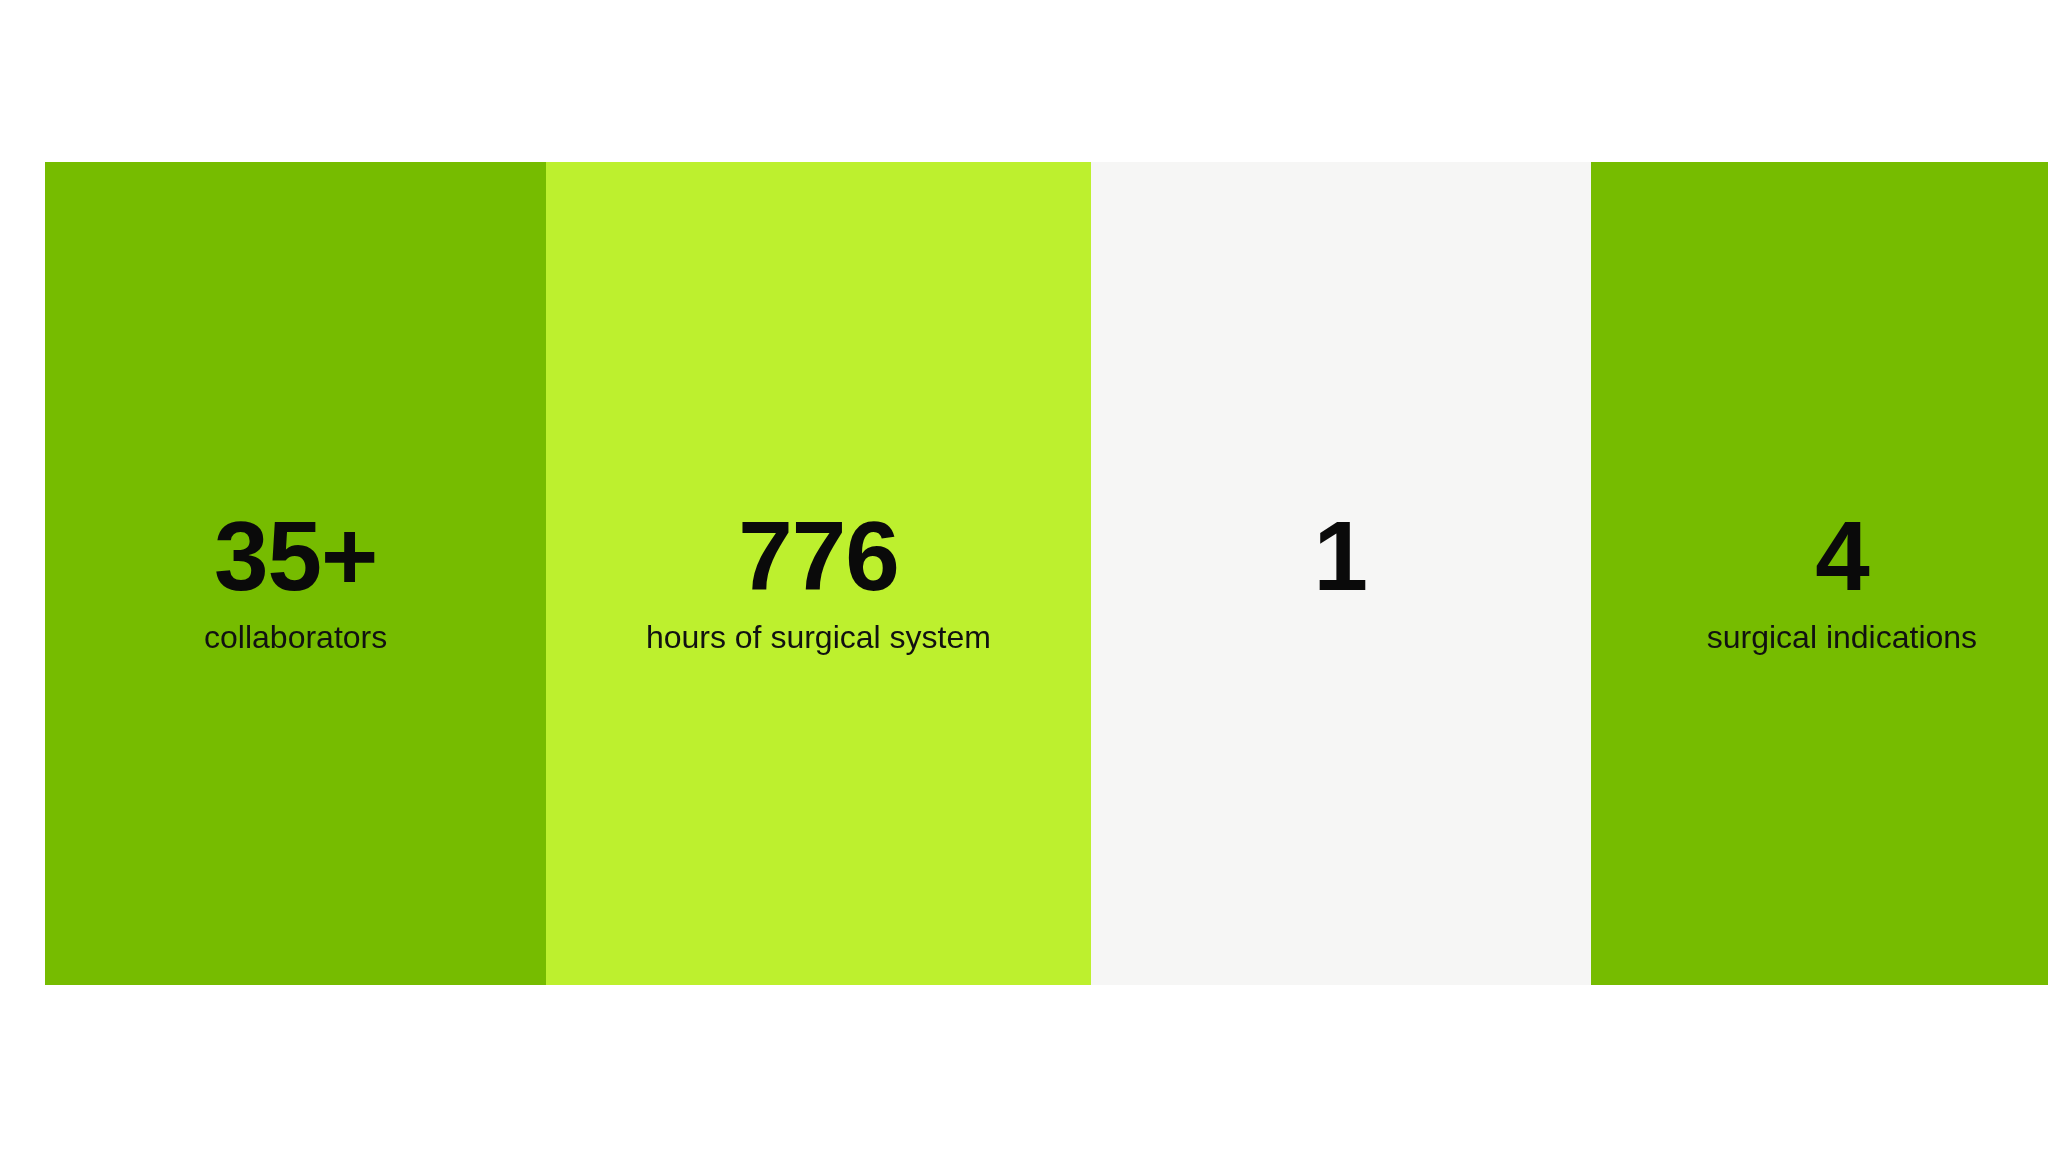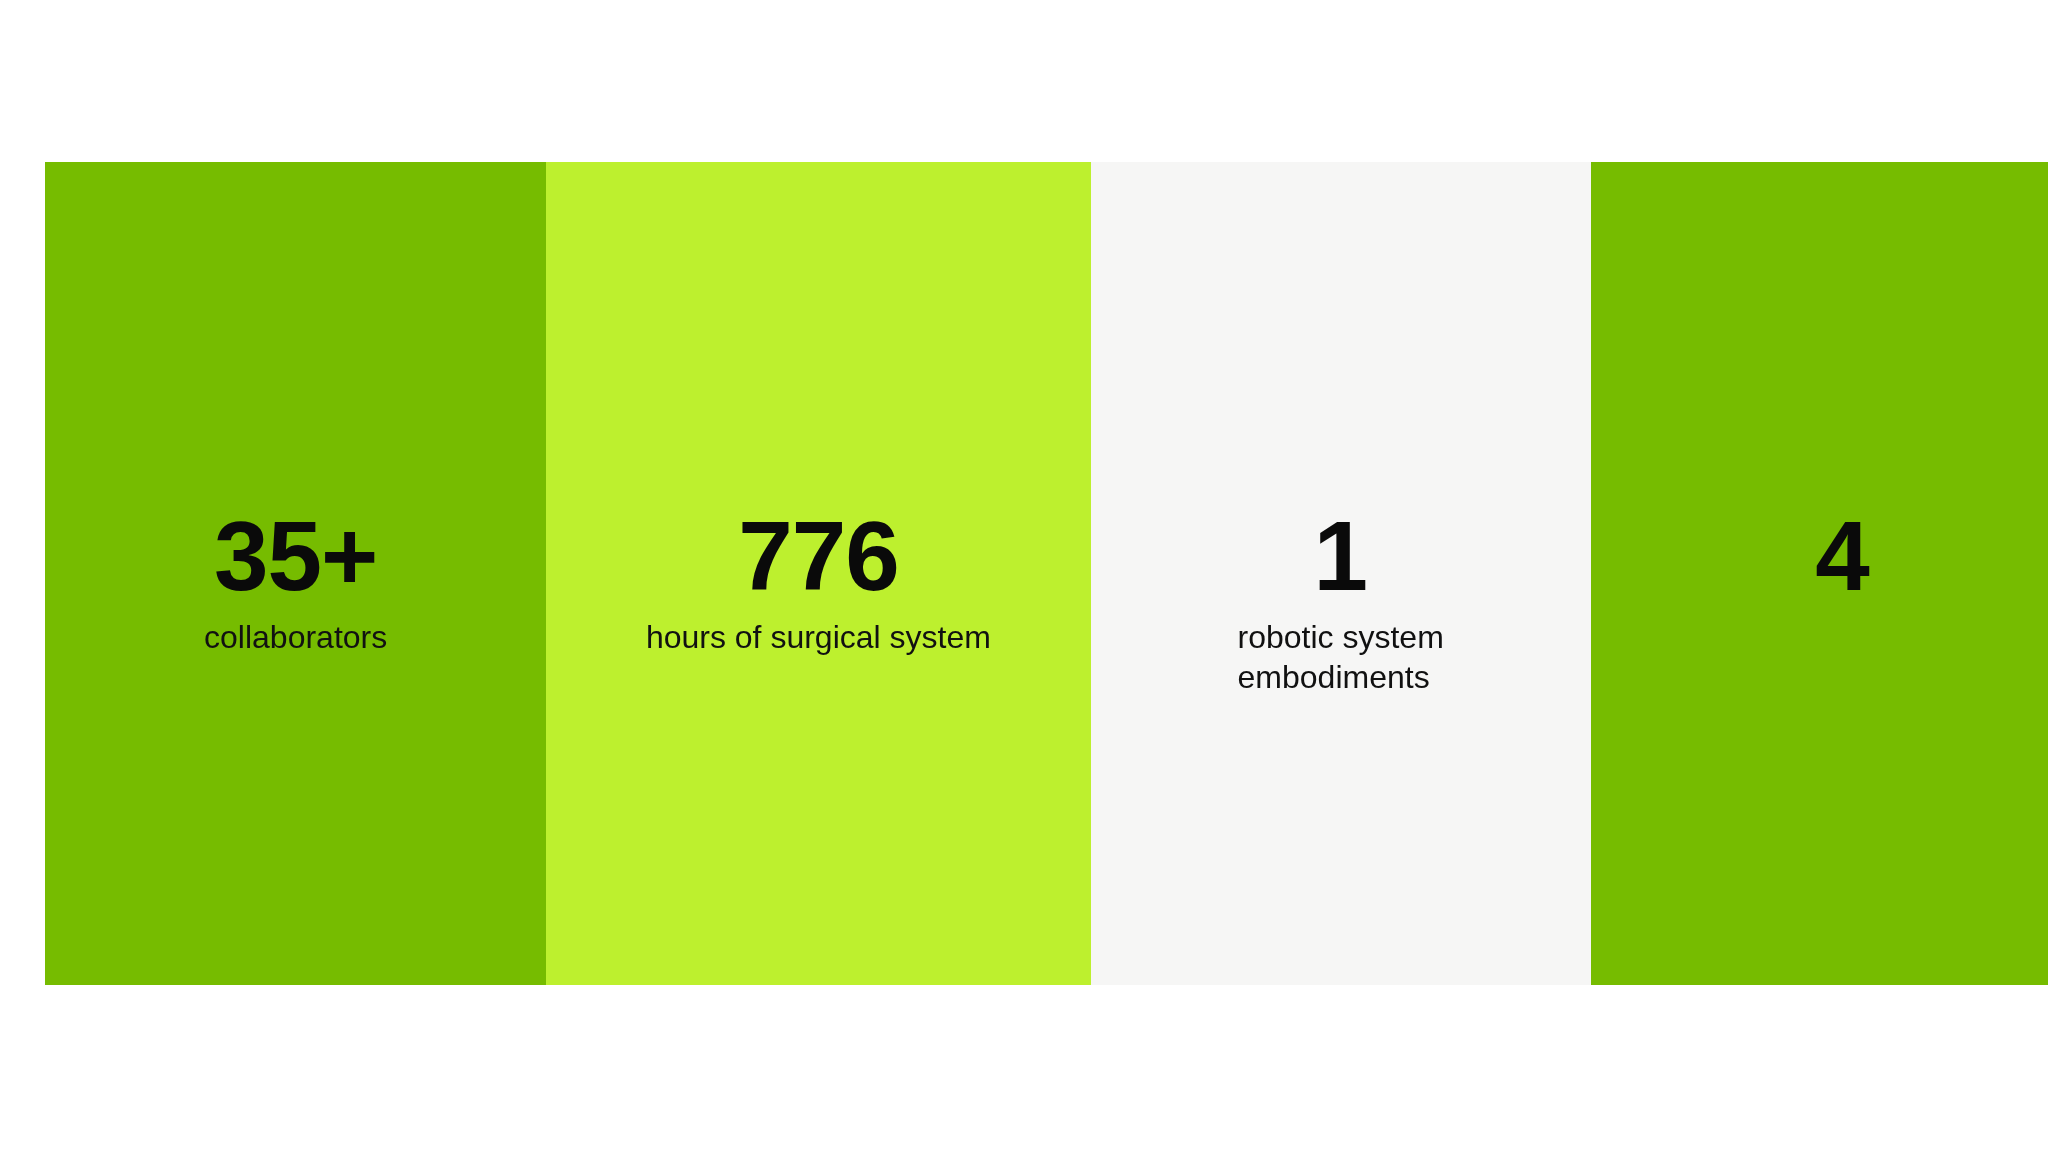--- a/index.html
+++ b/index.html
@@ -109,26 +109,25 @@
     <div class="stat-panel p2" style="background: rgb(189, 240, 46); color: rgb(10, 10, 10);">
       <div class="stat-inner">
         <div class="stat-value">776</div>
         <div class="stat-label">hours of surgical system</div>
       </div>
     </div>
 
     <div class="stat-panel p3" style="background: rgb(246, 246, 245); color: rgb(10, 10, 10);">
       <div class="stat-inner">
         <div class="stat-value tracked">1</div>
-        <div class="stat-label">robotic system
-embodiments</div>
       </div>
     </div>
 
     <div class="stat-panel p4" style="background: rgb(118, 188, 0); color: rgb(10, 10, 10);">
       <div class="stat-inner">
         <div class="stat-value">4</div>
+        <div class="stat-label">surgical indications</div>
       </div>
     </div>
 
   </div>
 
 </div>
 
 </body></html>

